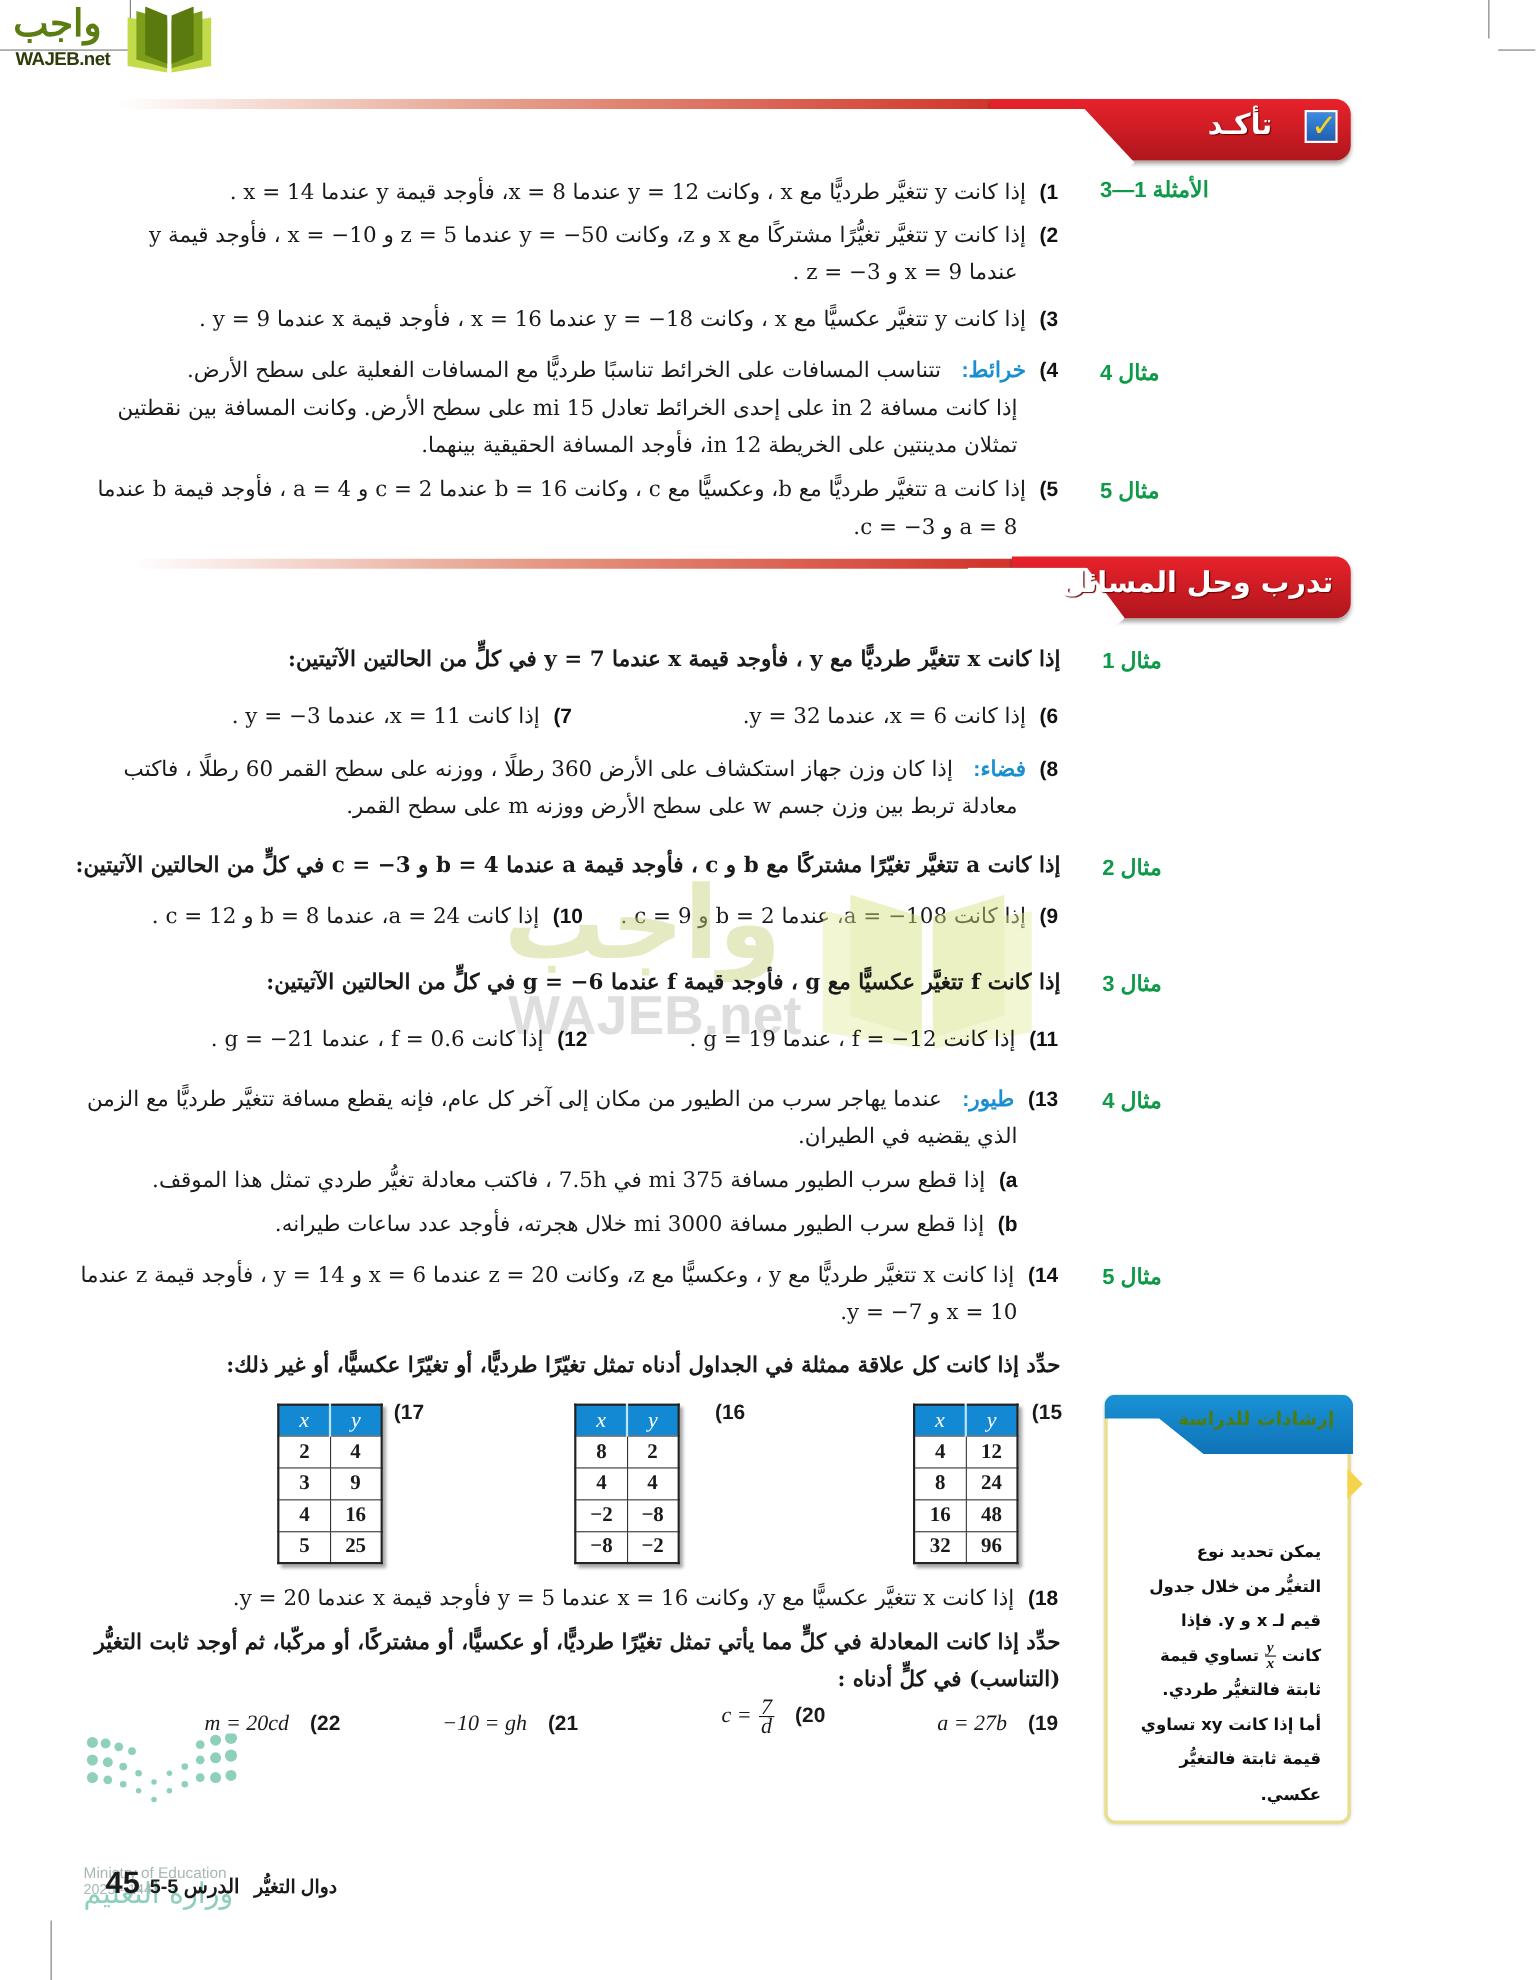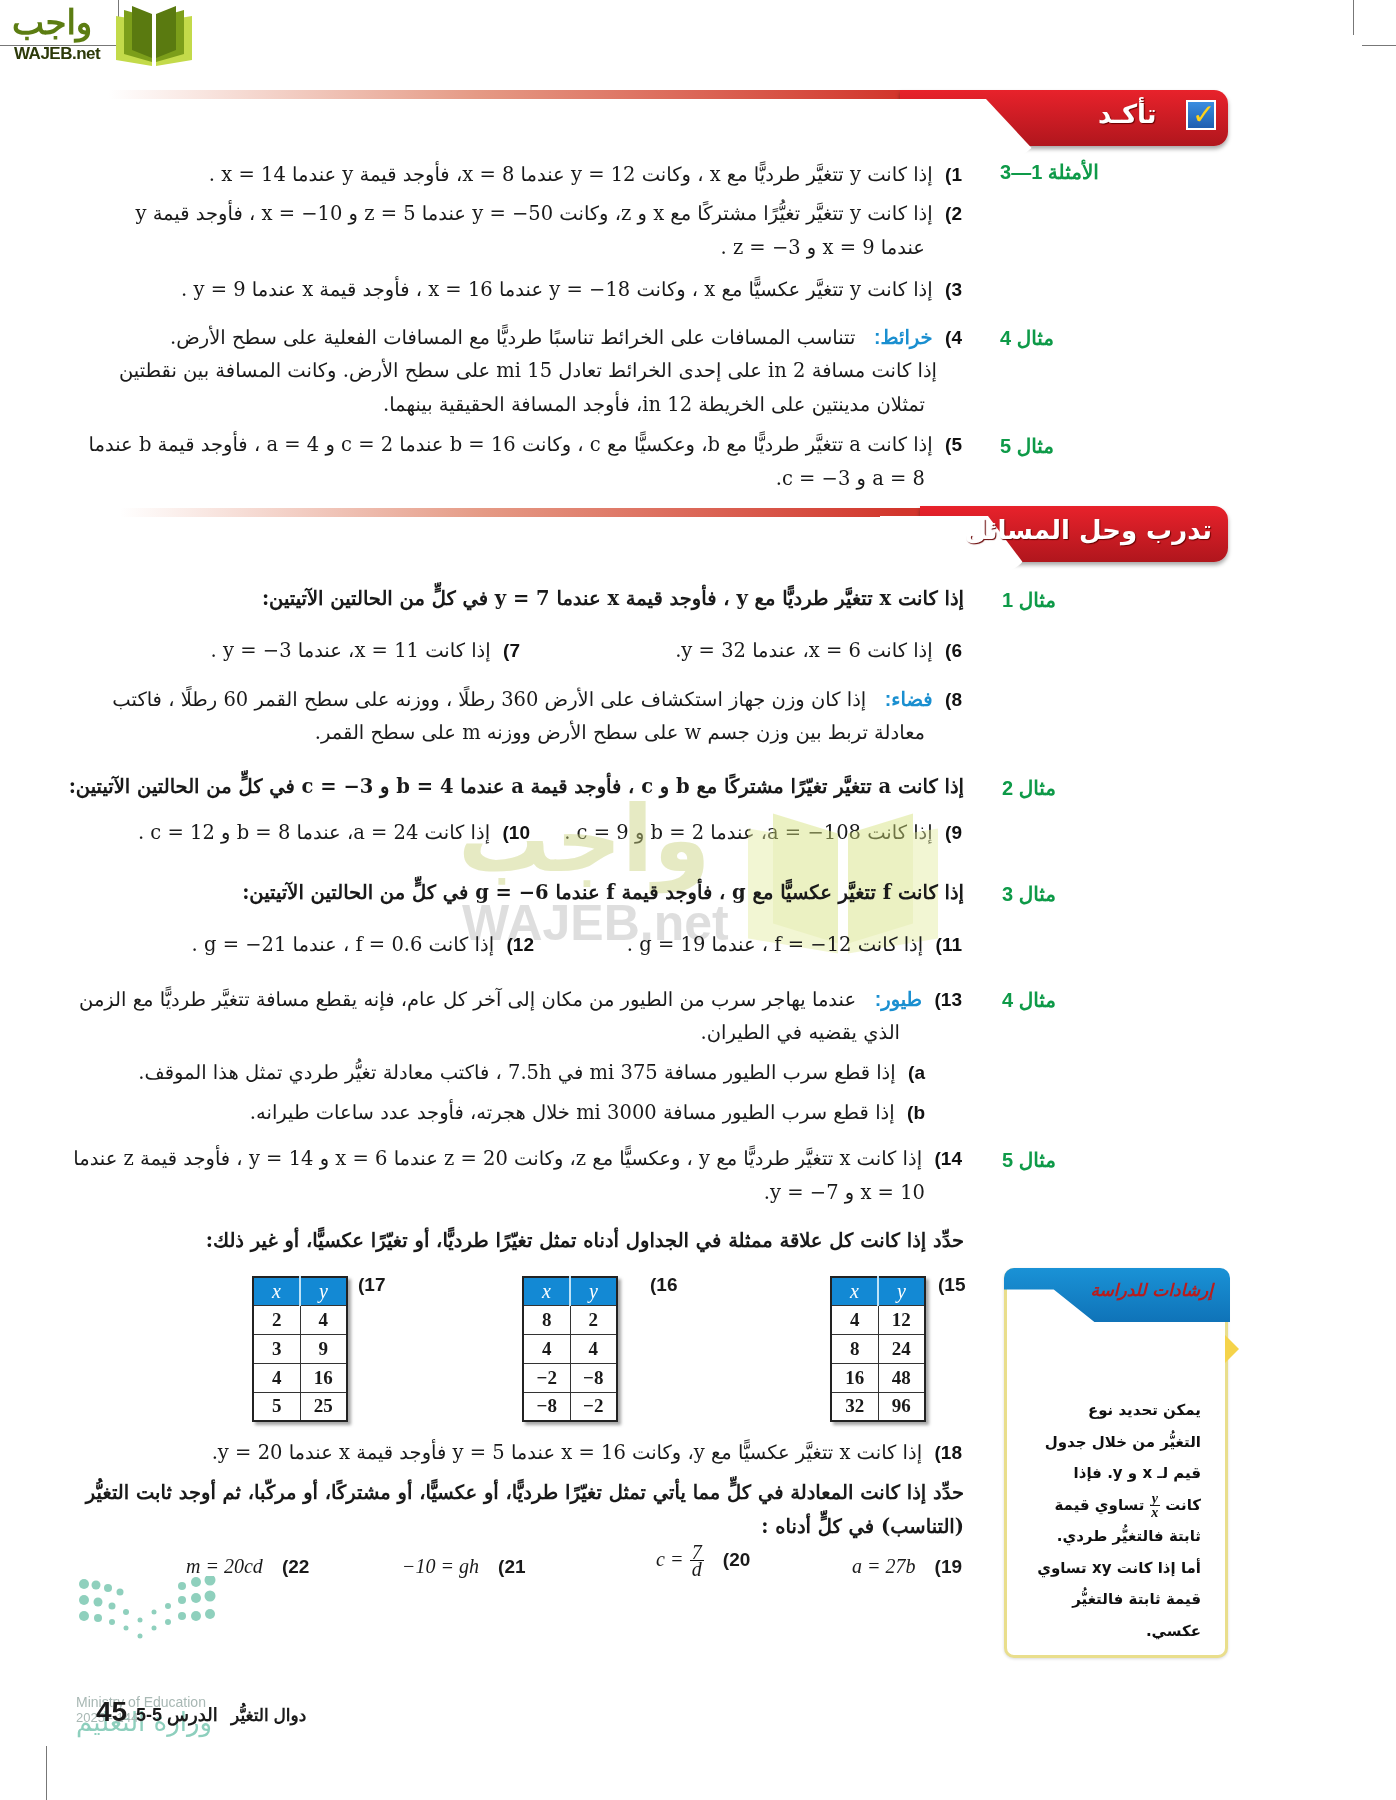--- a/index.html
+++ b/index.html
@@ -33,21 +33,21 @@
   
   table.xy { position: absolute; border-collapse: collapse; border: 2px solid #222; box-shadow: 3px 3px 3px rgba(0,0,0,0.35); direction: ltr; background: #fff; }
   table.xy th { background: #1389d4; color: #fff; font-style: italic; font-weight: normal; font-family: "Liberation Serif", serif; font-size: 20px; height: 28px; width: 47px; border-right: 2px solid #bfe3f7; }
   table.xy th:last-child { border-right: none; }
   table.xy td { font-family: "Liberation Serif", serif; font-weight: bold; font-size: 19px; height: 29px; width: 47px; text-align: center; border: 1.5px solid #333; }
   .tlabel { font-family: "Liberation Sans", sans-serif; font-weight: bold; font-size: 19px; direction: ltr; }
 
   
   .tips { left: 1004px; top: 1268px; width: 224px; height: 390px; border: 3px solid #e9de8c; border-radius: 10px; background: #fff; box-shadow: 0 1px 3px rgba(0,0,0,0.15); }
   .tips-head { position: absolute; left: -3px; top: -3px; width: 226px; height: 54px; background: linear-gradient(#1a92d6,#0f73b8); border-radius: 10px 10px 0 0; clip-path: polygon(0 0,100% 0,100% 100%,40% 100%,22% 40%,0 40%); }
-  .tips-title { position: absolute; right: 12px; top: 9px; color: #b91c1c; font-family: "DejaVu Sans", sans-serif; font-weight: bold; font-size: 17px; font-style: italic; }
+  .tips-title { position: absolute; right: 12px; top: 9px; color: #4d7c0f; font-family: "DejaVu Sans", sans-serif; font-weight: bold; font-size: 17px; }
   .tips-arrow { position: absolute; right: -14px; top: 64px; width: 0; height: 0; border-top: 14px solid transparent; border-bottom: 14px solid transparent; border-left: 14px solid #f5d34a; }
   .tips-sub { position: absolute; right: 24px; top: 62px; width: 190px; text-align: right; color: #0f7ec4; font-family: "DejaVu Sans", sans-serif; font-weight: bold; font-size: 17px; line-height: 31px; }
   .tips-body { position: absolute; right: 24px; top: 124px; width: 196px; text-align: right; font-family: "DejaVu Sans", sans-serif; font-weight: bold; font-size: 15px; line-height: 31.5px; color: #111; }
 
   .frac { display: inline-block; vertical-align: middle; text-align: center; font-style: italic; font-family: "Liberation Serif", serif; line-height: 16px; direction: ltr; }
   .frac .n { display: block; border-bottom: 1.4px solid #111; padding: 0 2px; }
   .frac .d { display: block; }
 
   
   .wm { left: 458px; top: 786px; width: 490px; height: 190px; opacity: 0.45; pointer-events: none; direction: ltr; }
@@ -106,21 +106,21 @@
   <span class="num">3)</span>
   &nbsp;<span>إذا كانت y تتغيَّر عكسيًّا مع x ، وكانت 18− = y عندما 16 = x ، فأوجد قيمة x عندما 9 = y .</span>
 </div>
 
 <div class="abs ex" style="left:1000px;top:326px;direction:rtl;">مثال 4</div>
 <div class="abs line" style="right:434px;top:320px;">
   <span class="num">4)</span>
   &nbsp;<span class="topic">خرائط:</span>
   &nbsp;&nbsp;<span>تتناسب المسافات على الخرائط تناسبًا طرديًّا مع المسافات الفعلية على سطح الأرض.</span>
 </div>
-<div class="abs line" style="right:459px;top:354px;text-align:center;">إذا كانت مسافة 2 in على إحدى الخرائط تعادل 15 mi على سطح الأرض. وكانت المسافة بين نقطتين</div>
+<div class="abs line" style="right:471px;top:354px;text-align:center;">إذا كانت مسافة 2 in على إحدى الخرائط تعادل 15 mi على سطح الأرض. وكانت المسافة بين نقطتين</div>
 <div class="abs line" style="right:471px;top:388px;">تمثلان مدينتين على الخريطة 12 in، فأوجد المسافة الحقيقية بينهما.</div>
 
 <div class="abs ex" style="left:1000px;top:434px;direction:rtl;">مثال 5</div>
 <div class="abs line" style="right:434px;top:428px;">
   <span class="num">5)</span>
   &nbsp;<span>إذا كانت a تتغيَّر طرديًّا مع b، وعكسيًّا مع c ، وكانت 16 = b عندما 2 = c و 4 = a ، فأوجد قيمة b عندما</span>
 </div>
 <div class="abs line" style="right:471px;top:462px;">8 = a و 3− = c.</div>
 
 <div class="abs rule-fade" style="left:120px;top:508px;width:1040px;"></div>
@@ -177,21 +177,21 @@
   <span class="num">12)</span>
   &nbsp;<span>إذا كانت 0.6 = f ، عندما 21− = g .</span>
 </div>
 
 <div class="abs ex" style="left:1002px;top:988px;direction:rtl;">مثال 4</div>
 <div class="abs line" style="right:434px;top:982px;">
   <span class="num">13)</span>
   &nbsp;<span class="topic">طيور:</span>
   &nbsp;&nbsp;<span>عندما يهاجر سرب من الطيور من مكان إلى آخر كل عام، فإنه يقطع مسافة تتغيَّر طرديًّا مع الزمن</span>
 </div>
-<div class="abs line" style="right:496px;top:1016px;">الذي يقضيه في الطيران.</div>
+<div class="abs line" style="right:471px;top:1016px;">الذي يقضيه في الطيران.</div>
 <div class="abs line" style="right:471px;top:1056px;">
   <span class="num">a)</span>
   &nbsp;<span>إذا قطع سرب الطيور مسافة 375 mi في 7.5h ، فاكتب معادلة تغيُّر طردي تمثل هذا الموقف.</span>
 </div>
 <div class="abs line" style="right:471px;top:1096px;">
   <span class="num">b)</span>
   &nbsp;<span>إذا قطع سرب الطيور مسافة 3000 mi خلال هجرته، فأوجد عدد ساعات طيرانه.</span>
 </div>
 
 <div class="abs ex" style="left:1002px;top:1148px;direction:rtl;">مثال 5</div>

